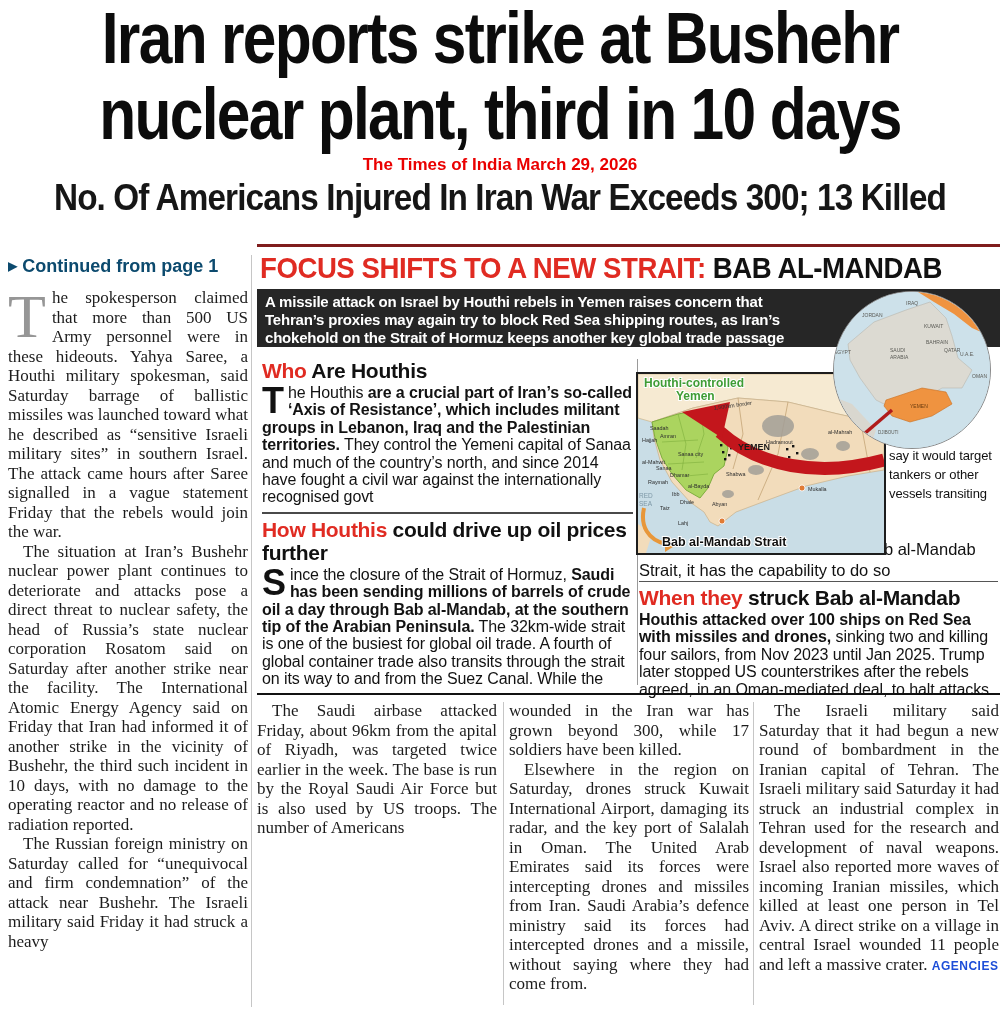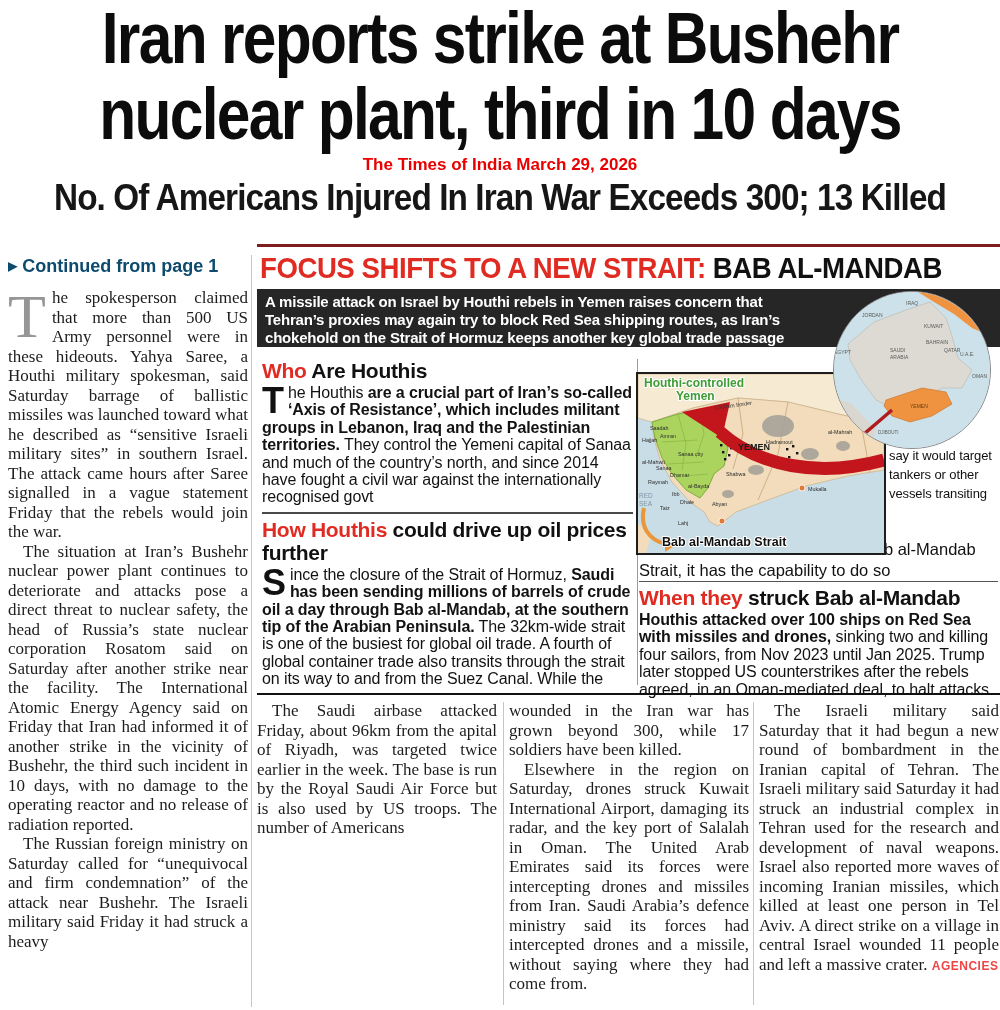--- a/index.html
+++ b/index.html
@@ -51,21 +51,21 @@
                 overflow:hidden;border:1px solid #8a8a8a;z-index:5;background:#cde1ea;}
   #side-text{position:absolute;left:632px;top:199px;width:110px;font-size:13px;line-height:19px;
              letter-spacing:-.1px;z-index:1;}
   #side-cont{position:absolute;left:382px;top:292px;width:358px;font-size:16.5px;line-height:21px;}
   #when-sec{position:absolute;left:382px;top:334px;width:359px;}
   #when-sec .fx-hr{margin:0 0 4px;height:1px;background:#555;}
 
   
   .bcol{position:absolute;top:701px;height:306px;width:240px;overflow:hidden;}
   .credit{font-family:"Liberation Sans",sans-serif;font-weight:bold;font-size:12px;
-          letter-spacing:.5px;color:#ef4444;}
+          letter-spacing:.5px;color:#1d4ed8;}
 
   
   svg text{font-family:"Liberation Sans",sans-serif;}
   .halo{paint-order:stroke;stroke:#ffffff;stroke-width:2px;}
 </style>
 </head>
 <body>
 
 <div id="page">
 

